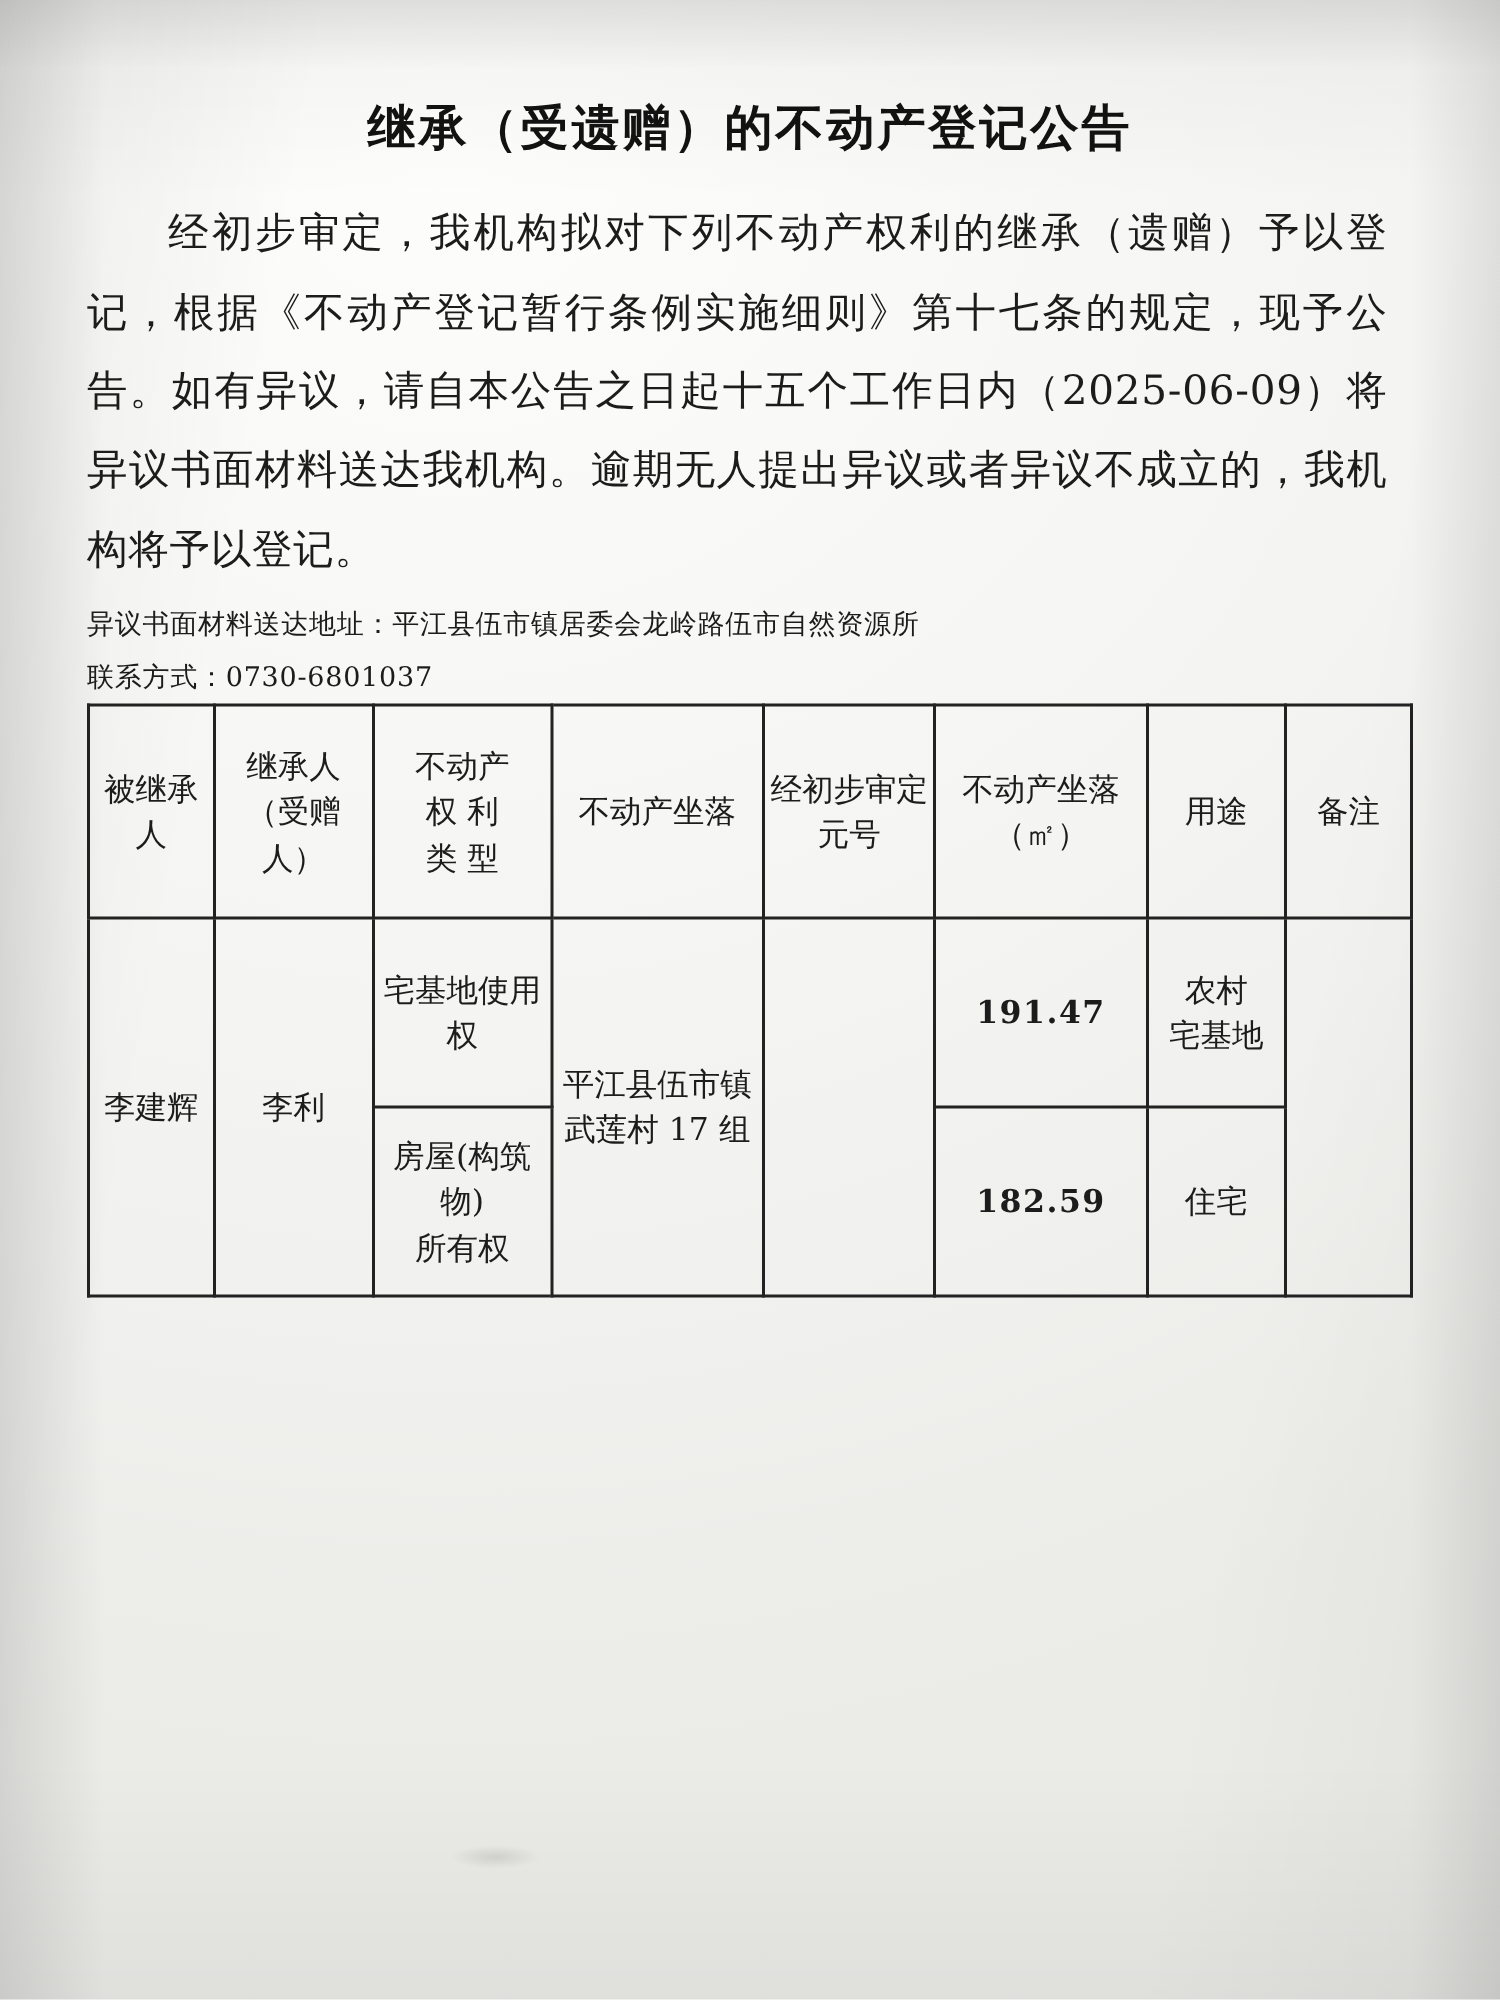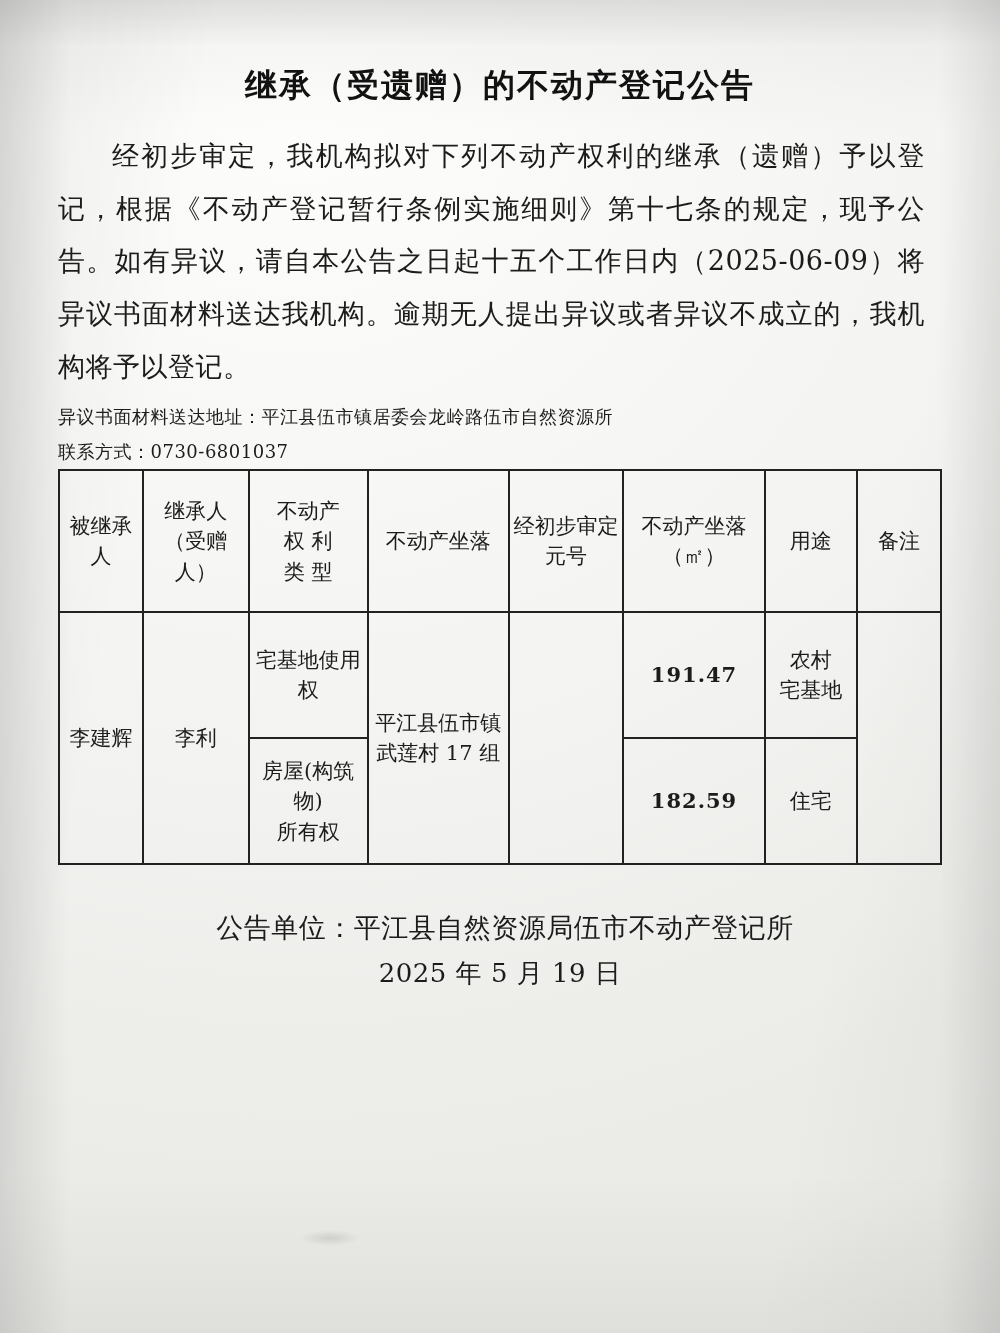--- a/index.html
+++ b/index.html
@@ -224,20 +224,16 @@
             <div>所有权</div>
           </td>
           <td class="num">182.59</td>
           <td>
             <div>住宅</div>
           </td>
         </tr>
       </tbody>
     </table>
 
-    <div class="footer">
-      <div class="issuer">公告单位：平江县自然资源局伍市不动产登记所</div>
-      <div class="date">2025 年 5 月 19 日</div>
-    </div>
 
   </div>
   <div class="smear"></div>
 </div>
 
 </body></html>

